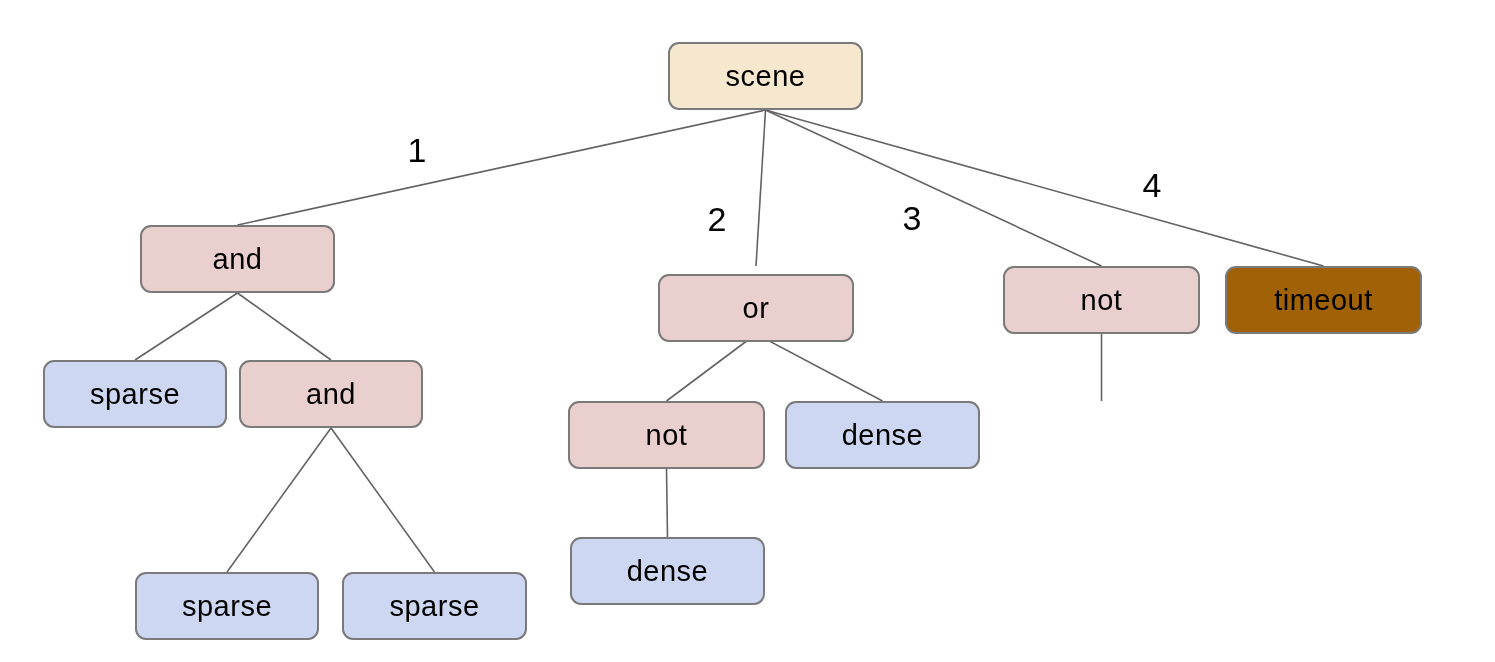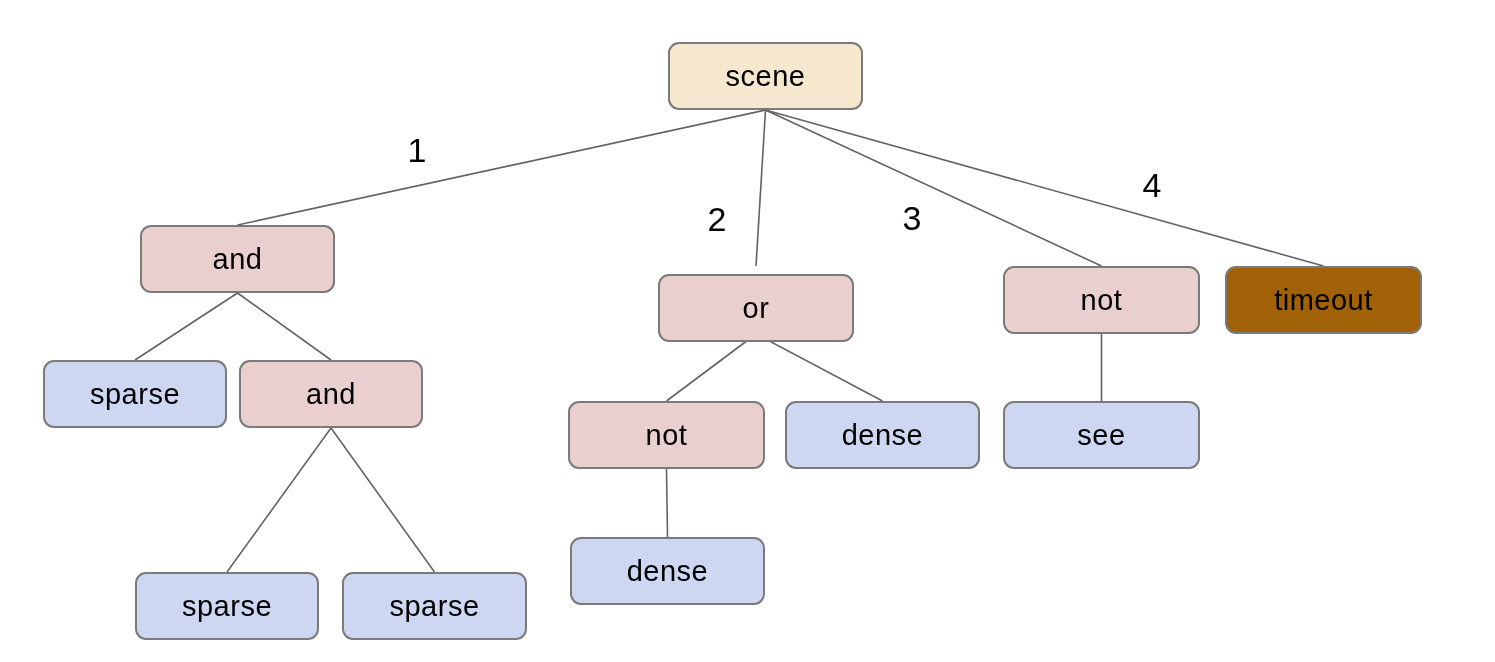--- a/index.html
+++ b/index.html
@@ -78,23 +78,20 @@
     </div>
   <div class="node" style="left: 239px; top: 360px; width: 184px; height: 68px; background: rgb(234, 207, 207); border-color: rgb(122, 122, 122); color: rgb(0, 0, 0);">
       <span>and</span>
     </div>
   <div class="node" style="left: 568px; top: 401px; width: 197px; height: 68px; background: rgb(234, 207, 207); border-color: rgb(122, 122, 122); color: rgb(0, 0, 0);">
       <span>not</span>
     </div>
   <div class="node" style="left: 785px; top: 401px; width: 195px; height: 68px; background: rgb(205, 215, 241); border-color: rgb(122, 122, 122); color: rgb(0, 0, 0);">
       <span>dense</span>
     </div>
-  <div class="node" style="left: 1003px; top: 401px; width: 197px; height: 68px; background: rgb(205, 215, 241); border-color: rgb(122, 122, 122); color: rgb(0, 0, 0);">
-      <span>see</span>
-    </div>
   <div class="node" style="left: 570px; top: 537px; width: 195px; height: 68px; background: rgb(205, 215, 241); border-color: rgb(122, 122, 122); color: rgb(0, 0, 0);">
       <span>dense</span>
     </div>
   <div class="node" style="left: 135px; top: 572px; width: 184px; height: 68px; background: rgb(205, 215, 241); border-color: rgb(122, 122, 122); color: rgb(0, 0, 0);">
       <span>sparse</span>
     </div>
   <div class="node" style="left: 342px; top: 572px; width: 185px; height: 68px; background: rgb(205, 215, 241); border-color: rgb(122, 122, 122); color: rgb(0, 0, 0);">
       <span>sparse</span>
     </div>
 </div>

